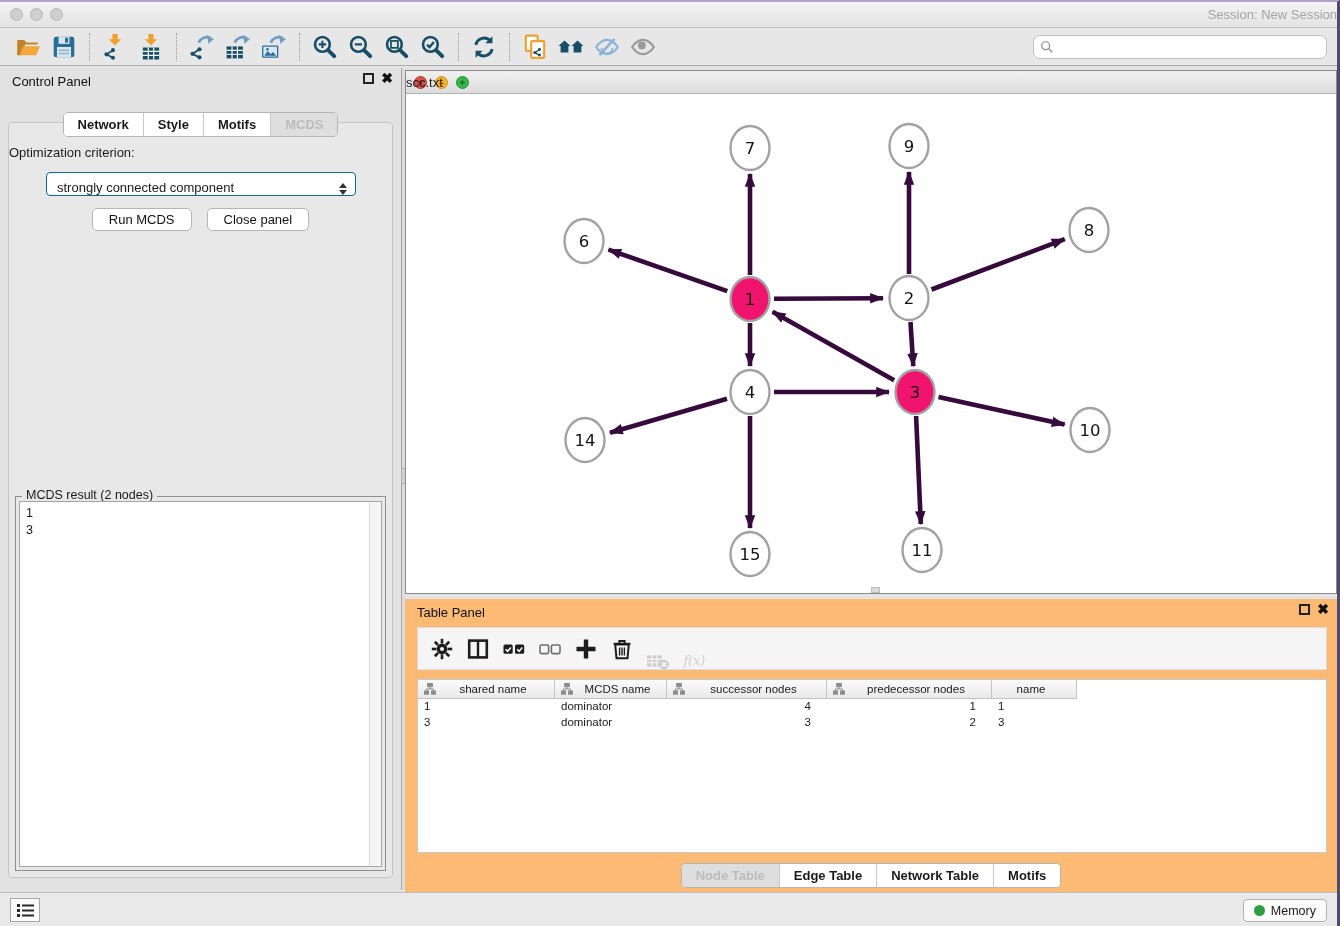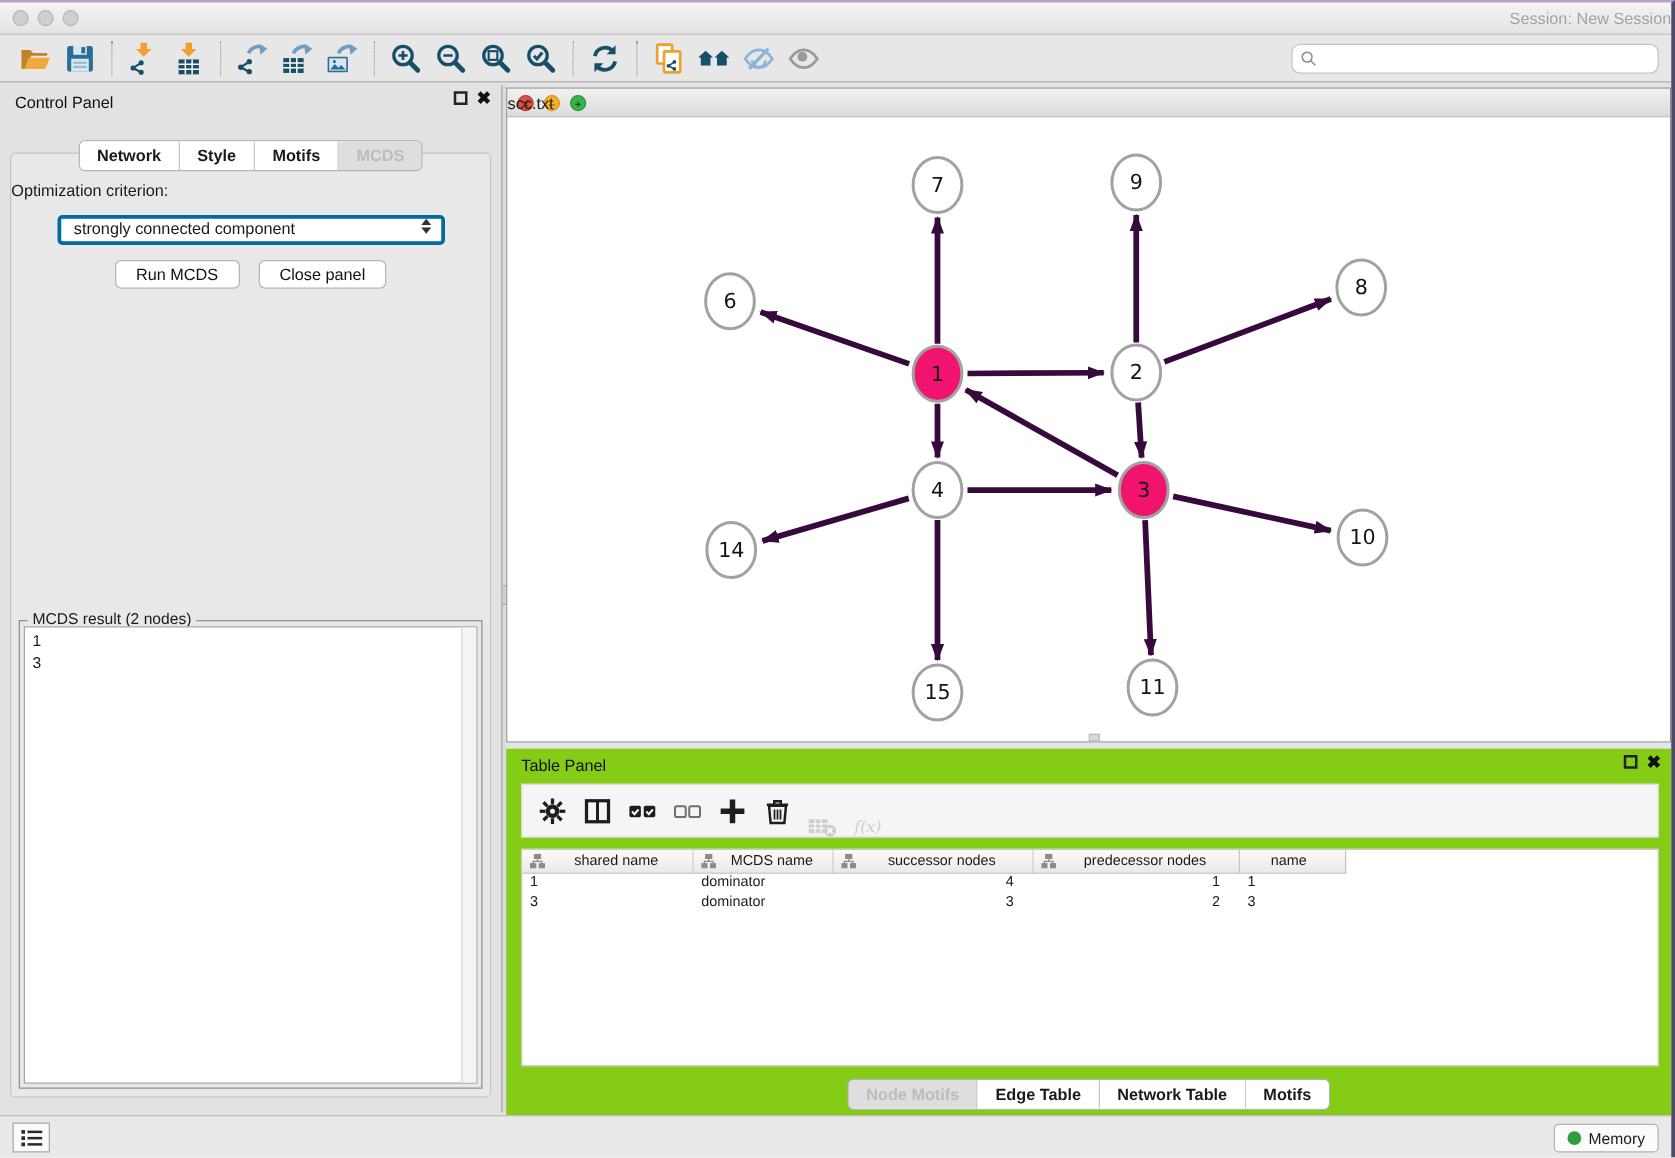--- a/index.html
+++ b/index.html
@@ -37,21 +37,21 @@
   .seg { display:inline-flex; border:1px solid #b5b5b5; border-radius:5px; overflow:hidden; background:#fff; }
   .seg .tab { padding:4px 14px; font-size:13px; font-weight:bold; color:#1a1a1a; background:#fff;
               border-right:1px solid #c9c9c9; cursor:default; white-space:nowrap; }
   .seg .tab:last-child { border-right:none; }
   .seg .tab.active { background:#dedede; color:#bcbcbc; }
   #cp-tabs-row { text-align:center; margin-top:18px; position:relative; z-index:2; }
   #cp-content { position:absolute; left:8px; right:8px; top:54px; bottom:12px; background:#e8e8e8;
                 border:1px solid #c5c5c5; border-radius:4px; }
   #opt-label { text-align:left; margin-top:22px; font-size:13px; }
   #criterion-select { position:absolute; left:37px; right:36px; top:49px; height:24px; background:#fff;
-                      border:3px solid #0369a1; border-radius:4px; display:flex; align-items:flex-start;
+                      border:1px solid #0369a1; border-radius:4px; display:flex; align-items:flex-end;
                       padding:0 8px 0 10px; font-size:13px; }
   #criterion-select .sel-val { flex:1; }
   .stepper { display:flex; flex-direction:column; gap:2px; }
   .stepper i { width:0; height:0; border-left:4px solid transparent; border-right:4px solid transparent; display:block; }
   .stepper .up { border-bottom:5px solid #333; }
   .stepper .dn { border-top:5px solid #333; }
   #cp-buttons { position:absolute; left:0; right:0; top:85px; display:flex; justify-content:center; gap:15px; }
   .mac-btn { background:#fff; border:1px solid #b5b5b5; border-radius:5px; padding:3px 16px;
              font-size:13px; color:#111; cursor:default; white-space:nowrap; }
   #result-box { position:absolute; left:6px; right:6px; top:373px; bottom:6px; border:1px solid #8f8f8f; }
@@ -77,21 +77,21 @@
         text-align:center; color:rgba(0,0,0,.55); }
   .tw.red { background:#dd5045; border:1px solid #b23a31; }
   .tw.yel { background:#f6b02c; border:1px solid #d29322; }
   .tw.grn { background:#35b54a; border:1px solid #2a9138; }
   #nw-title { position:absolute; left:0; right:0; top:4px; text-align:left; font-size:13px; color:#1c1c1c; }
   #nw-canvas { position:absolute; left:0; right:0; top:23px; bottom:0; background:#fff; }
   #canvas-handle { position:absolute; left:50%; bottom:0; width:9px; height:6px; background:#d9d9d9;
                    border:1px solid #bdbdbd; }
 
   
-  #table-panel { position:absolute; left:405px; top:597px; width:932px; height:293px; background:#84cc16; }
+  #table-panel { position:absolute; left:405px; top:597px; width:932px; height:293px; background:#fdba74; }
   #tp-toolbar { position:absolute; left:12px; right:10px; top:28px; height:43px; background:#f5f5f5;
                 border:1px solid #dcdcdc; display:flex; align-items:center; padding:0 8px; gap:4px; }
   #tp-toolbar .tbtn { width:32px; height:30px; }
   #tp-toolbar .ticon, #tp-toolbar .ticon svg { width:24px; height:24px; }
   #tp-table { position:absolute; left:12px; right:10px; top:80px; height:174px; background:#fff;
               border:1px solid #c9c9c9; overflow:hidden; }
   #tp-header { display:flex; height:19px; }
   .th-cell { display:flex; align-items:center; background:linear-gradient(#fbfbfb,#e9e9e9);
              border-right:1px solid #c5c5c5; border-bottom:1px solid #c2c2c2; font-size:11.5px; }
   .th-cell .th-icon { margin:0 2px 0 6px; }
@@ -612,21 +612,21 @@
             <div class="td-cell" style="width: 137px;">3</div>
             <div class="td-cell" style="width: 112px;">dominator</div>
             <div class="td-cell right" style="width: 160px;">3</div>
             <div class="td-cell right" style="width: 165px;">2</div>
             <div class="td-cell" style="width: 85px;">3</div>
           </div>
         </div>
     </div>
     <div id="tp-tabs">
       <span class="seg" id="tp-tabs-seg">
-          <span class="tab active">Node Motifs</span>
+          <span class="tab active">Node Table</span>
           <span class="tab">Edge Table</span>
           <span class="tab">Network Table</span>
           <span class="tab">Motifs</span>
         </span>
     </div>
   </div>
 
   <div id="status-bar">
     <div id="hist-btn">
       <svg viewBox="0 0 17 15">

